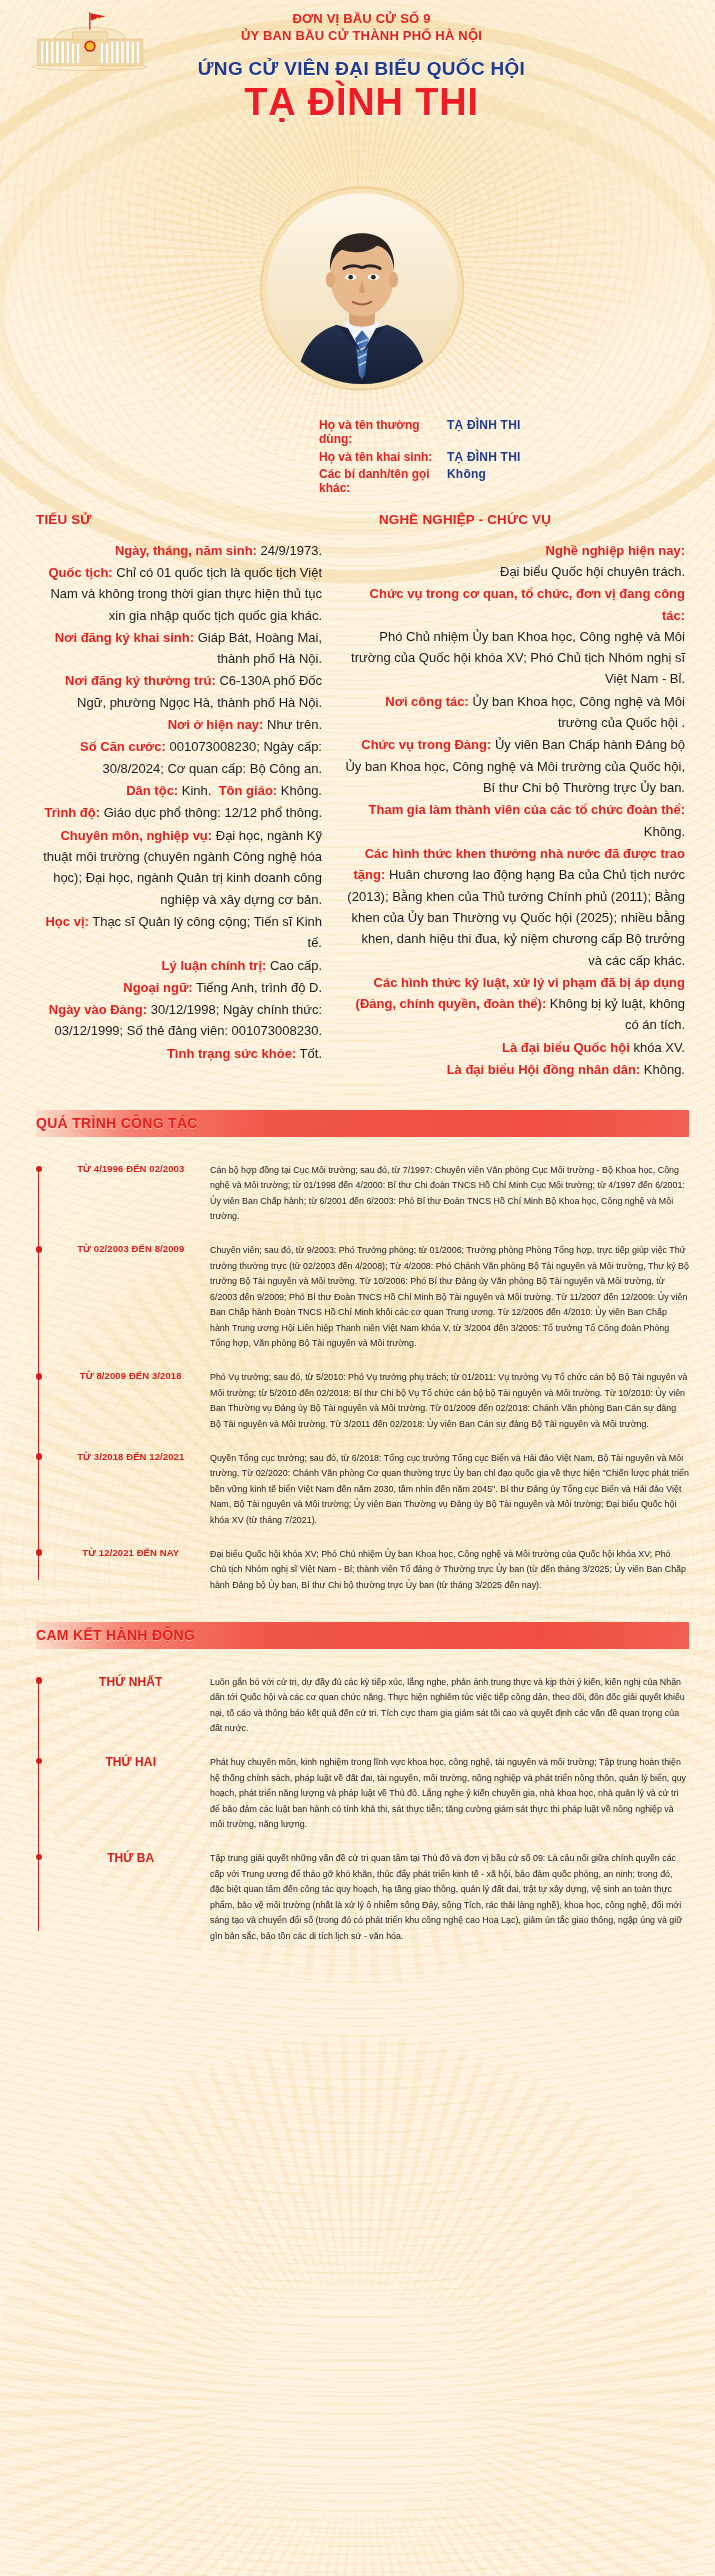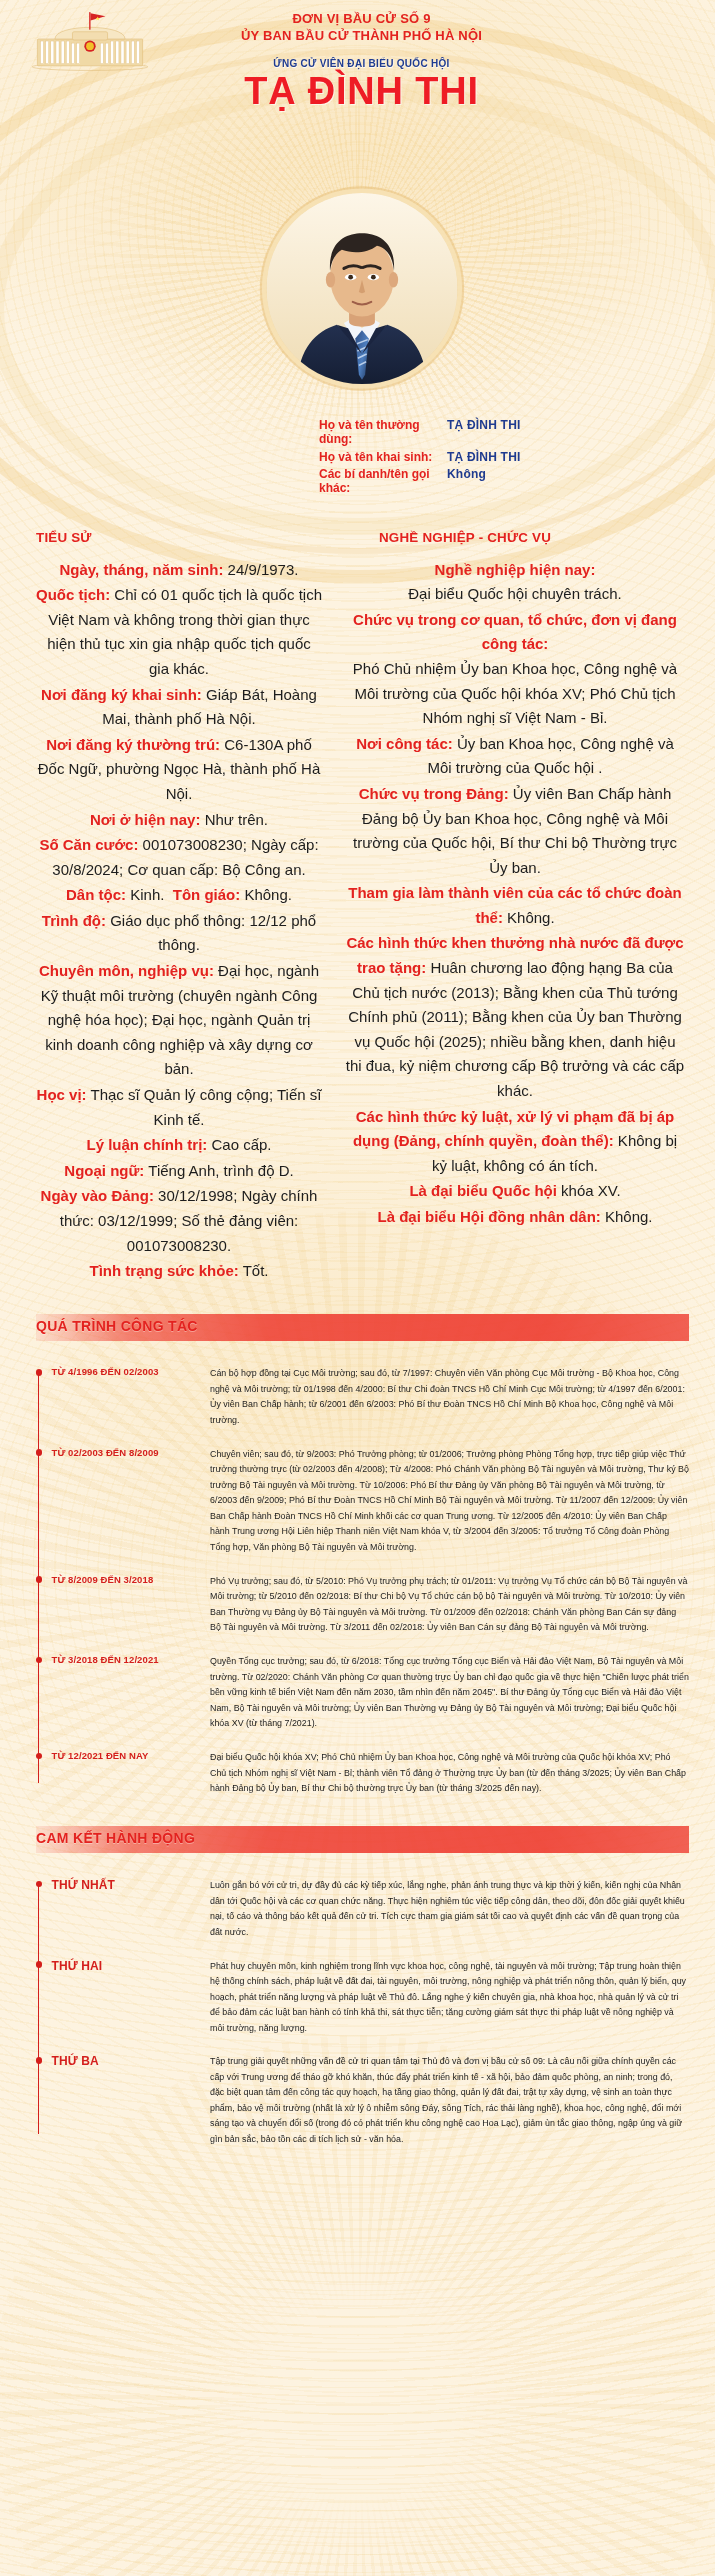--- a/index.html
+++ b/index.html
@@ -97,21 +97,21 @@
     letter-spacing: 0.2px;
     line-height: 1.28;
     text-transform: uppercase;
   }
   .org-line.second { font-size: 13px; }
 
   .candidate-kicker {
     margin-top: 13.4px;
     color: #1f3b8f;
     font-weight: 700;
-    font-size: 10px;
+    font-size: 19px;
     letter-spacing: 0.3px;
     text-transform: uppercase;
     text-shadow: 0.5px 0.5px 0 rgba(255,255,255,0.8);
   }
 
   .candidate-name {
     margin-top: 3.1px;
     color: #ee1c25;
     font-weight: 700;
     font-size: 38px;
@@ -158,44 +158,44 @@
   }
   .name-row .val {
     color: #1f3b8f;
     font-weight: 700;
     letter-spacing: 0.2px;
   }
 
   
   .two-col {
     display: flex;
-    margin-top: 35px;
+    margin-top: 17px;
     padding: 0 25px 0 29px;
     gap: 23px;
   }
   .col { flex: 1 1 0; min-width: 0; }
   .col-left  { max-width: 286px; }
   .col-right { max-width: 340px; }
 
   .col-heading {
     color: #e3221f;
     font-weight: 700;
     font-size: 13.4px;
     letter-spacing: 0.2px;
     text-transform: uppercase;
     margin-bottom: 12.4px;
   }
   .col-right .col-heading { padding-left: 34px; }
 
   .info-p {
-    font-size: 15px;
+    font-size: 13px;
     line-height: 1.64;
     color: #1d1d1d;
     margin-bottom: 1px;
-    text-align: center;
+    text-align: right;
   }
   .info-p b { color: #e3221f; font-weight: 700; }
 
   
   .section-banner {
     position: relative;
     margin: 29px 0 0 0;
     height: 33px;
   }
   .section-banner .bar {
@@ -250,20 +250,21 @@
   .tl-period {
     flex: 0 0 174px;
     width: 174px;
     padding-left: 15.5px;
     color: #d41f1c;
     font-weight: 700;
     font-size: 9.5px;
     letter-spacing: 0.1px;
     line-height: 1.3;
     text-transform: uppercase;
+    text-align: center;
   }
   .tl-desc {
     flex: 1 1 auto;
     font-size: 8.9px;
     line-height: 1.74;
     color: #1d1d1d;
     text-align: left;
   }
 
   .pledge .tl-period { font-size: 12px; }

